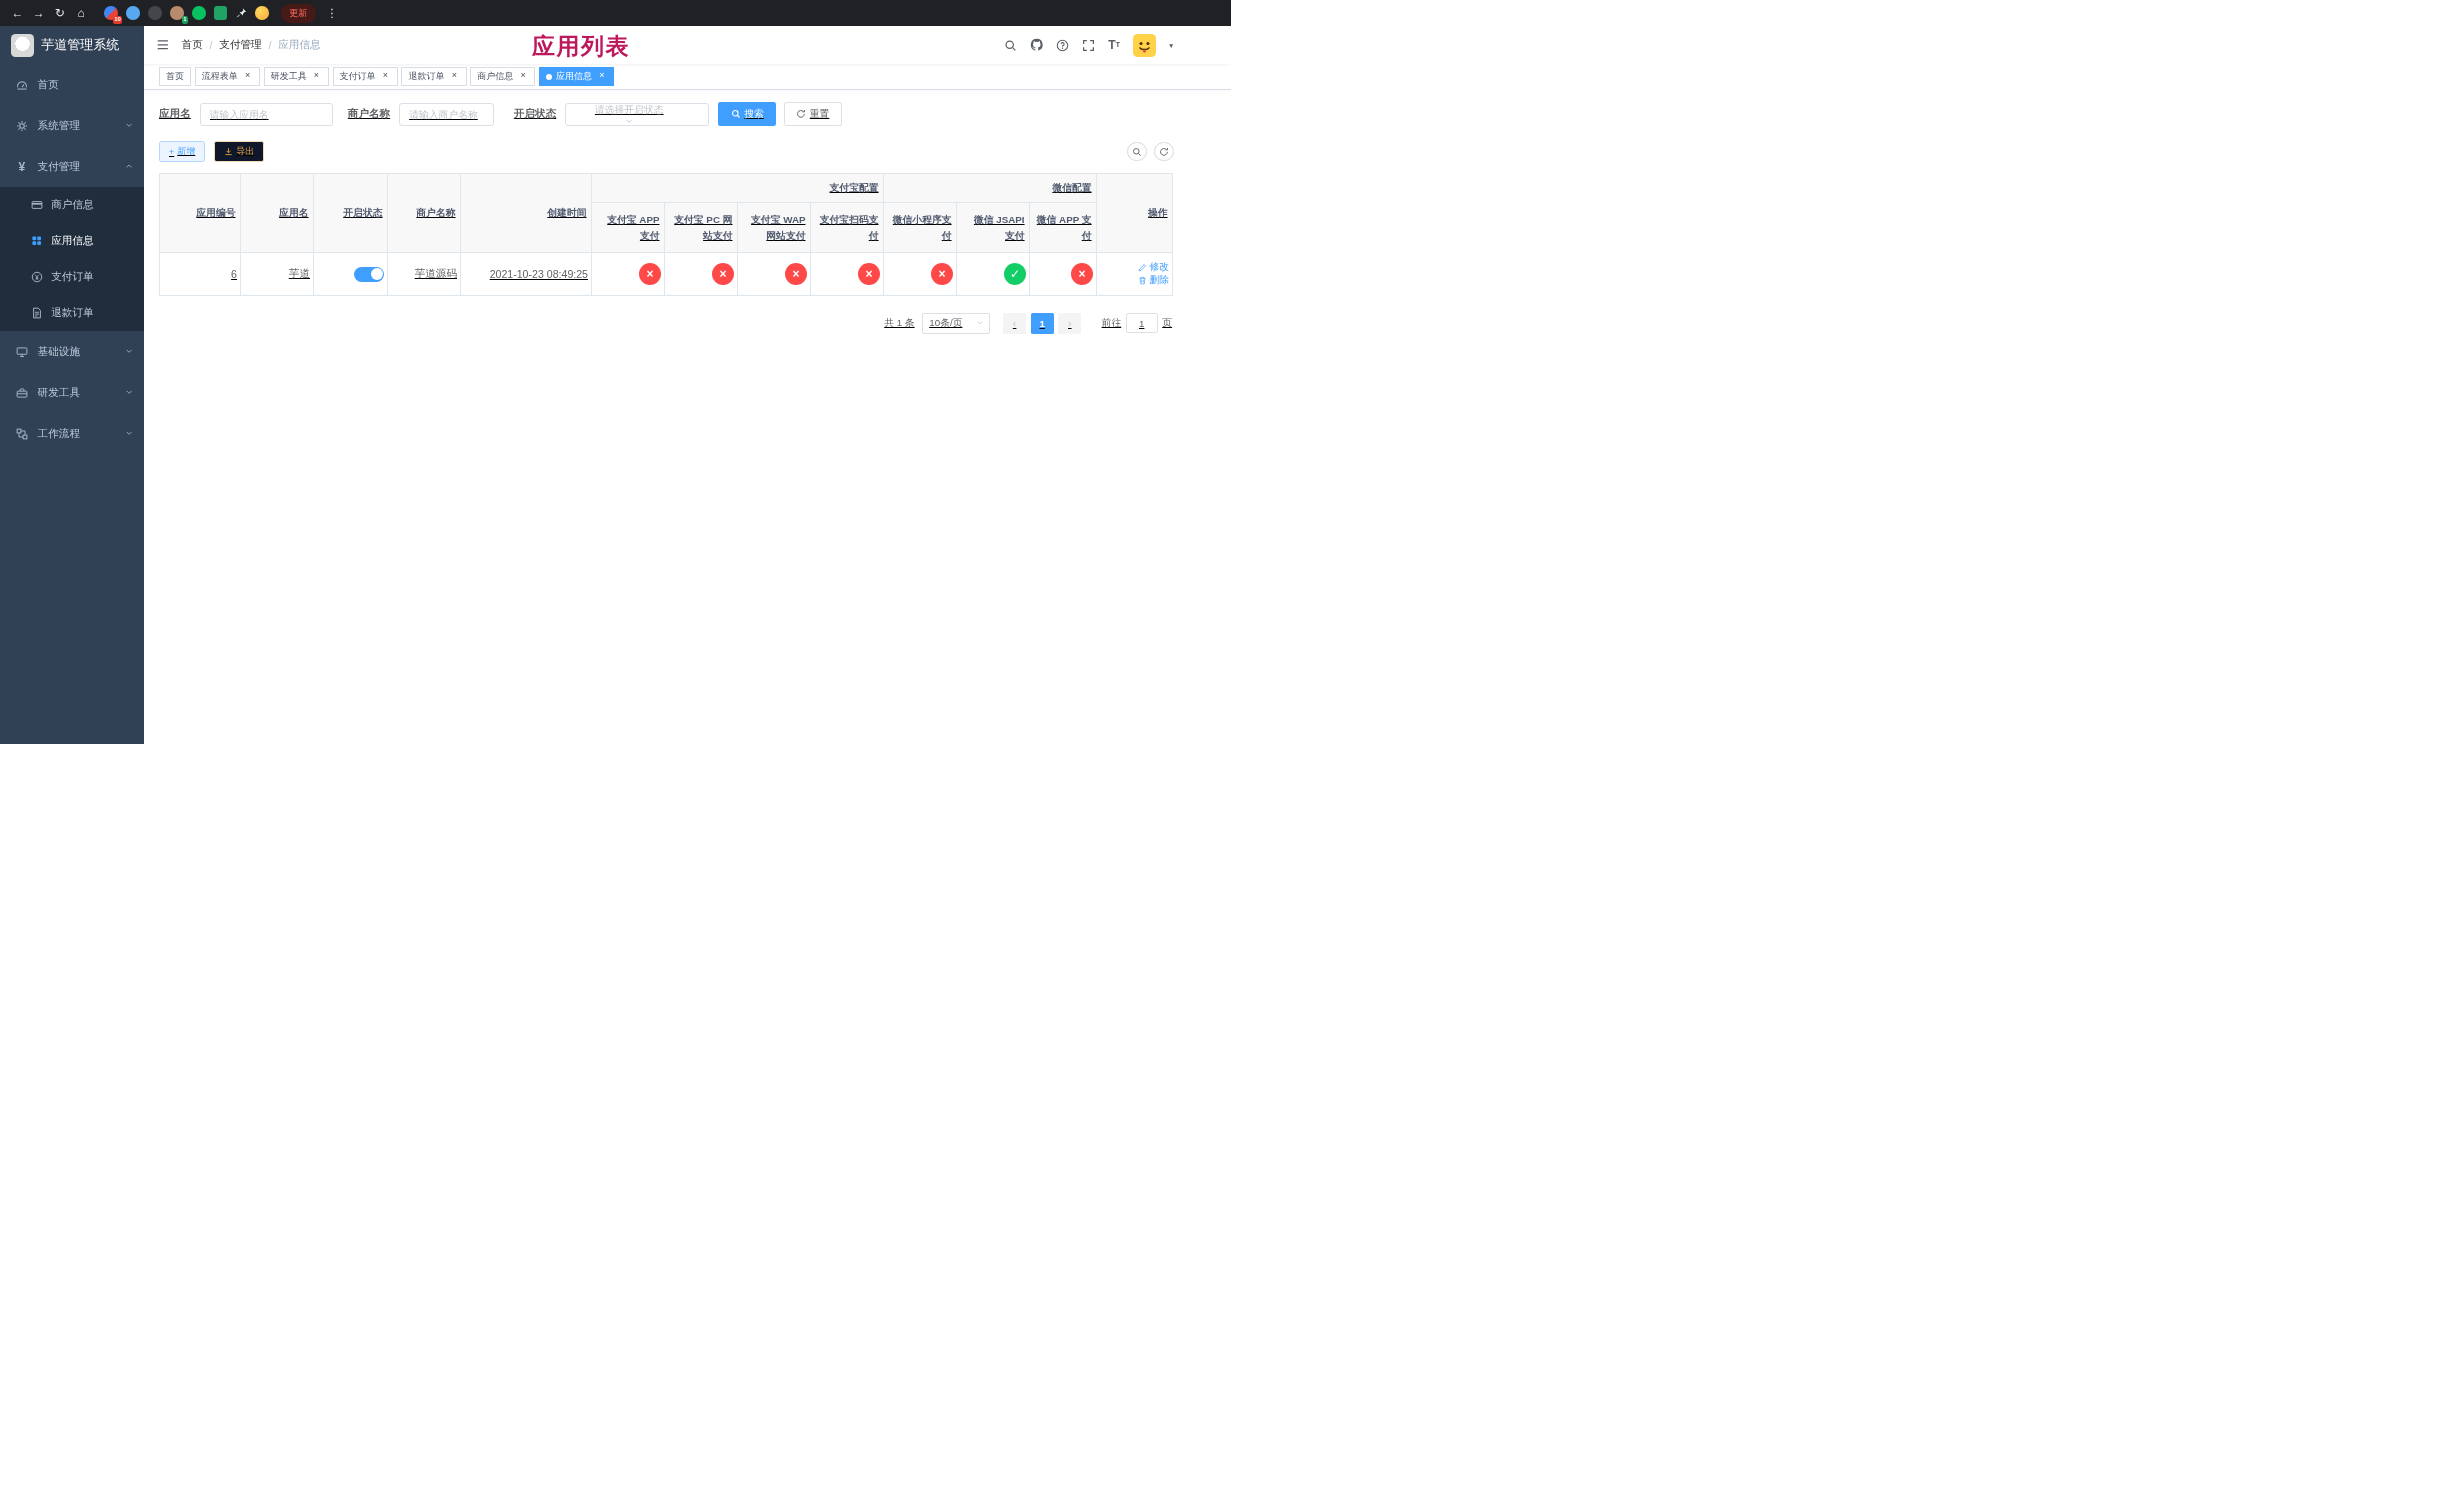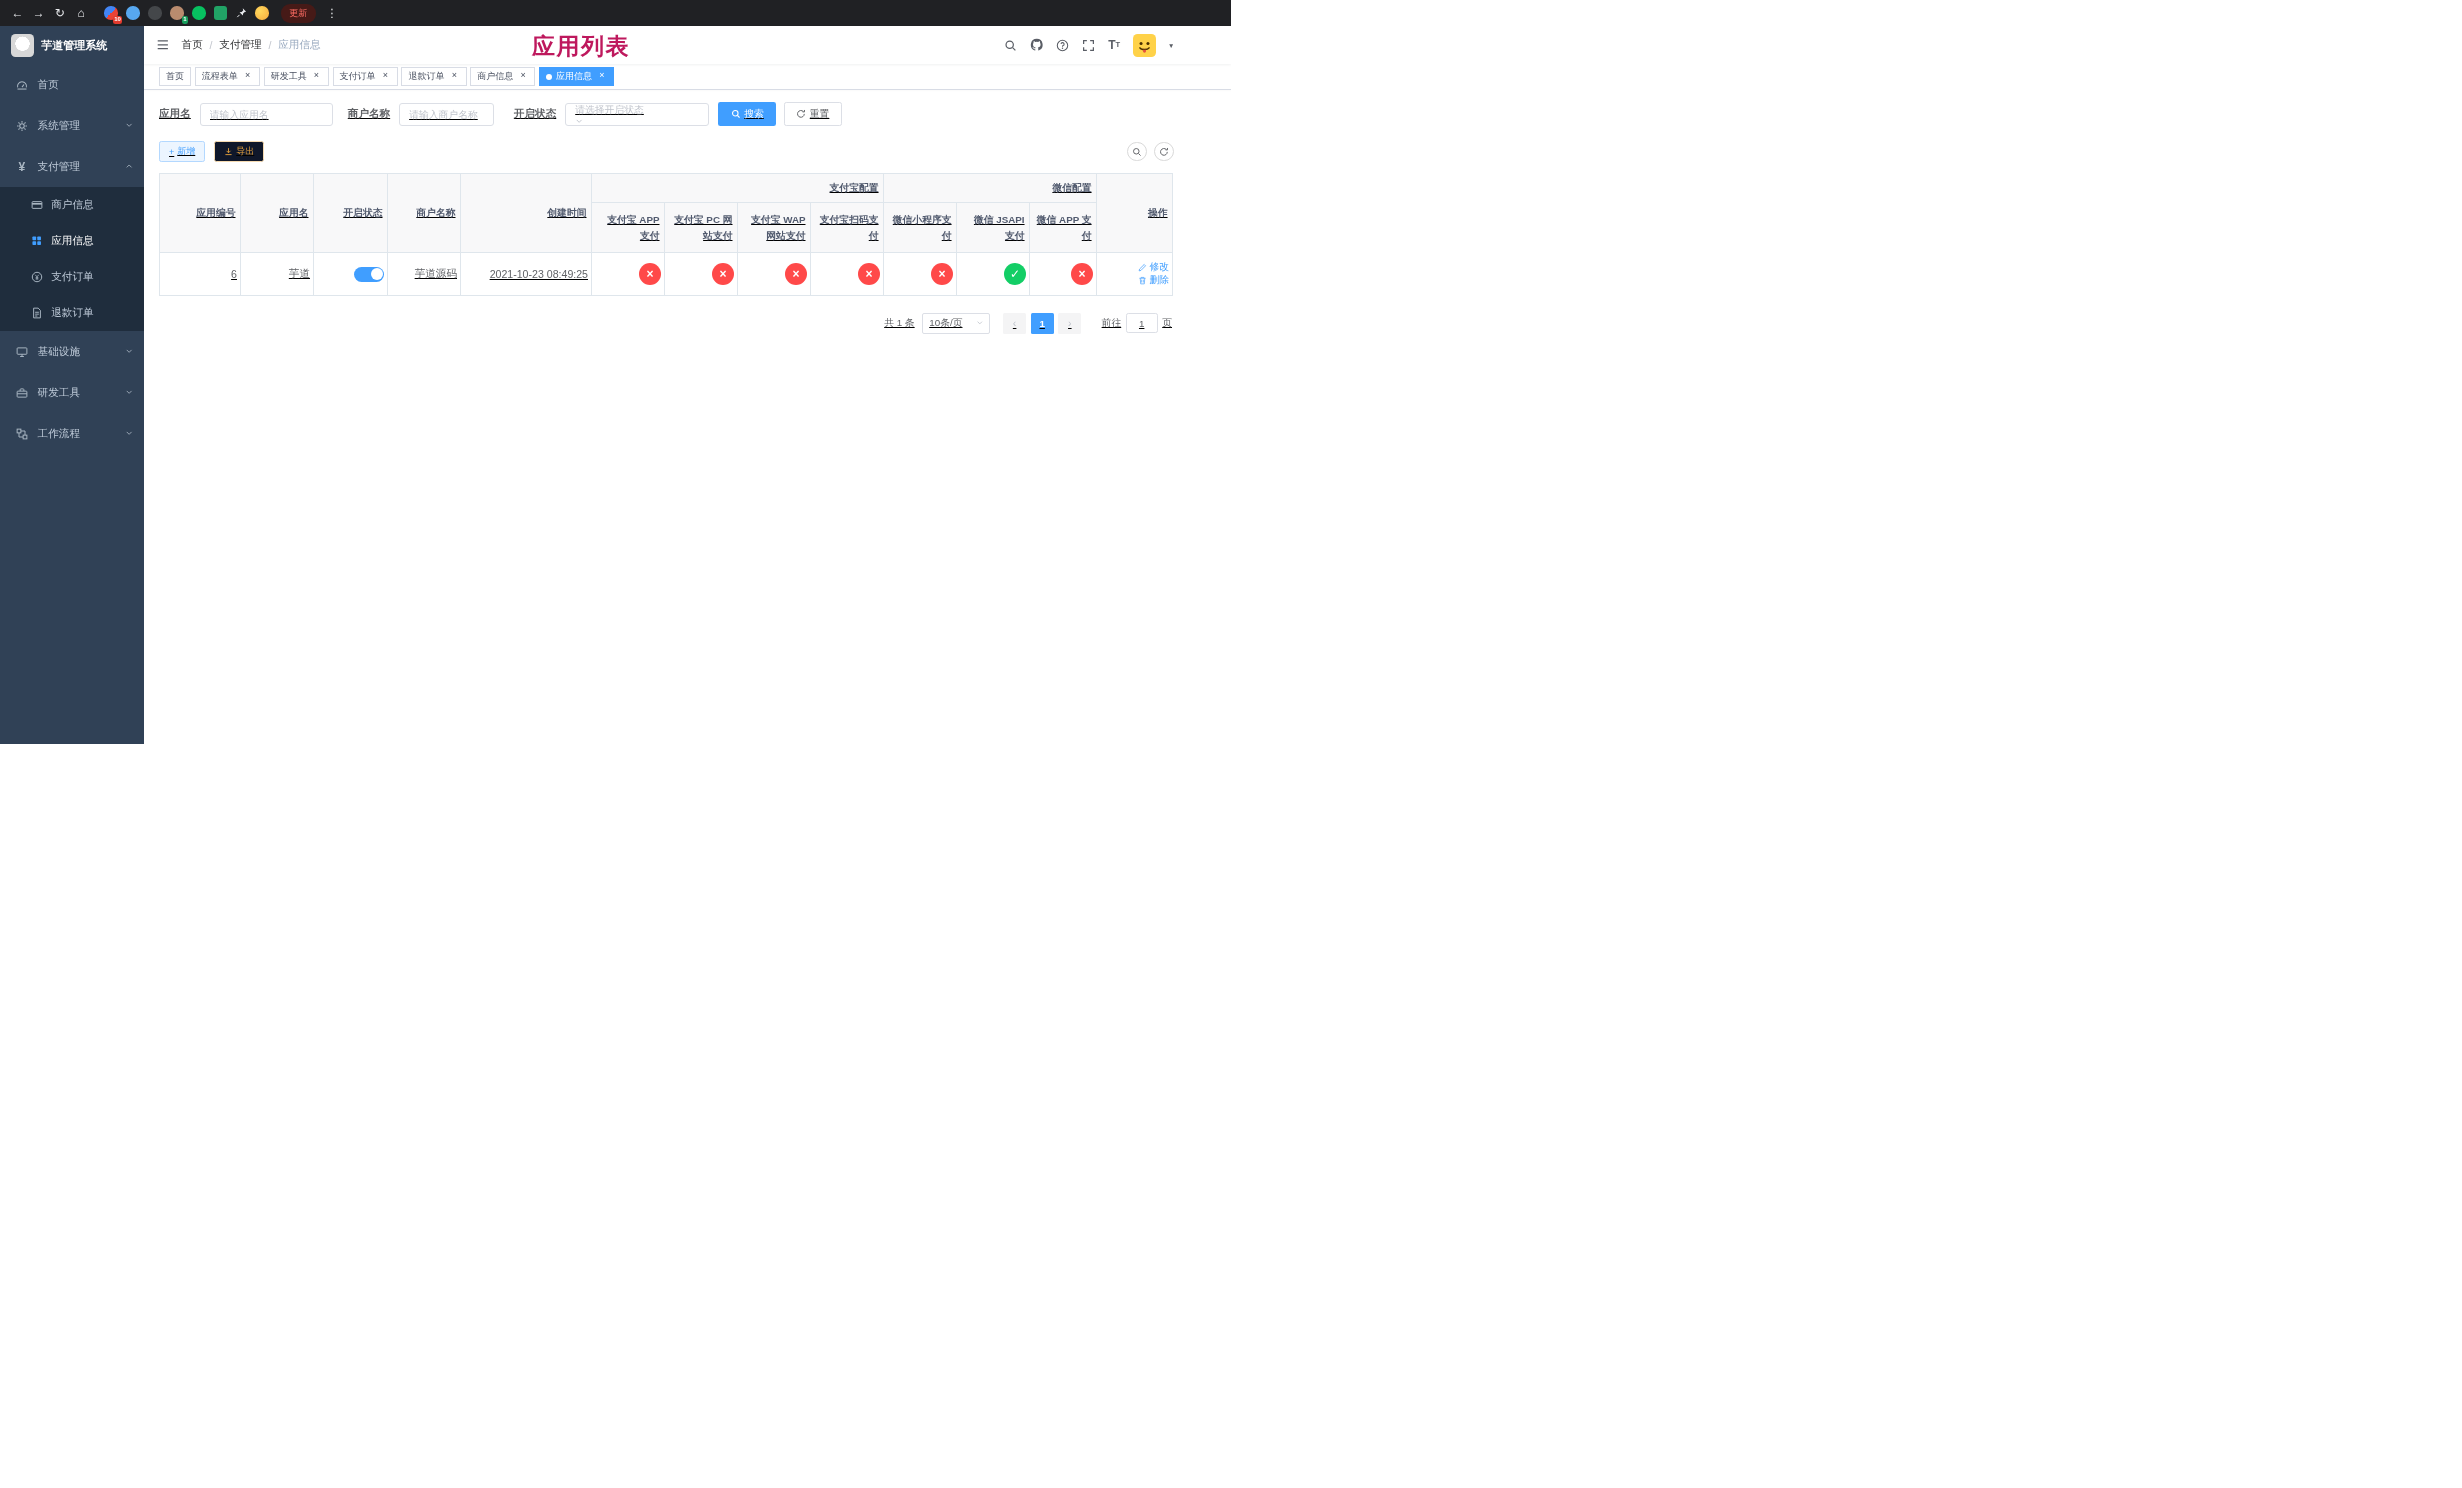--- a/index.html
+++ b/index.html
@@ -49,21 +49,21 @@
   
   .app { display: flex; height: 719px; }
 
   
   .sidebar { width: 144px; flex: none; background: #304156; color: #bfcbd9; overflow: hidden; }
   .logo-row { height: 38px; display: flex; align-items: center; gap: 7.6px; padding-left: 10.6px; }
   .logo-img {
     width: 23px; height: 23px; border-radius: 4.5px; flex: none;
     background: radial-gradient(circle at 50% 42%, #ffffff 0 40%, #d8d8d8 41% 100%);
   }
-  .logo-title { color: #fff; font-weight: 700; font-size: 11px; white-space: nowrap; }
+  .logo-title { color: #fff; font-weight: 400; font-size: 13px; white-space: nowrap; }
   .m-item {
     height: 41px; display: flex; align-items: center; padding: 0 10.6px 0 15px;
     font-size: 10.6px; cursor: pointer; white-space: nowrap;
   }
   .m-icon { width: 13.6px; height: 13.6px; margin-right: 9px; color: #aab7c3; display: flex; align-items: center; justify-content: center; font-size: 11.4px; flex: none; }
   .m-label { flex: 1; }
   .m-caret { color: #9aa7b5; margin-left: 4.5px; display: flex; }
   .m-caret.up svg { transform: rotate(180deg); }
   .submenu { background: #1f2d3d; }
   .s-item {
@@ -125,21 +125,21 @@
   .f-input {
     height: 23px; border: 0.8px solid #dcdfe6; border-radius: 3px;
     padding: 0 9px; font-size: 9.8px; color: #606266; outline: none;
     font-family: inherit;
   }
   .f-input::placeholder { color: #c0c4cc; }
   .w175 { width: 133px; margin-right: 15px; }
   .w155 { width: 95px; margin-right: 19.7px; }
   .f-select {
     width: 144px; height: 23px; border: 0.8px solid #dcdfe6; border-radius: 3px;
-    display: flex; justify-content: space-between;
+    display: flex; align-items: center; justify-content: space-between;
     padding: 0 25px 0 9px; color: #c0c4cc; font-size: 9.8px; cursor: pointer;
     margin-right: 9px;
     flex-direction: column;
   }
   .f-select .sel-caret { color: #c0c4cc; display: flex; }
   .btn {
     height: 24px; border-radius: 2.3px; font-size: 9.8px; display: inline-flex;
     align-items: center; gap: 3.8px; padding: 0 11.4px; border: 0.8px solid transparent;
     cursor: pointer; font-family: inherit; white-space: nowrap;
   }

